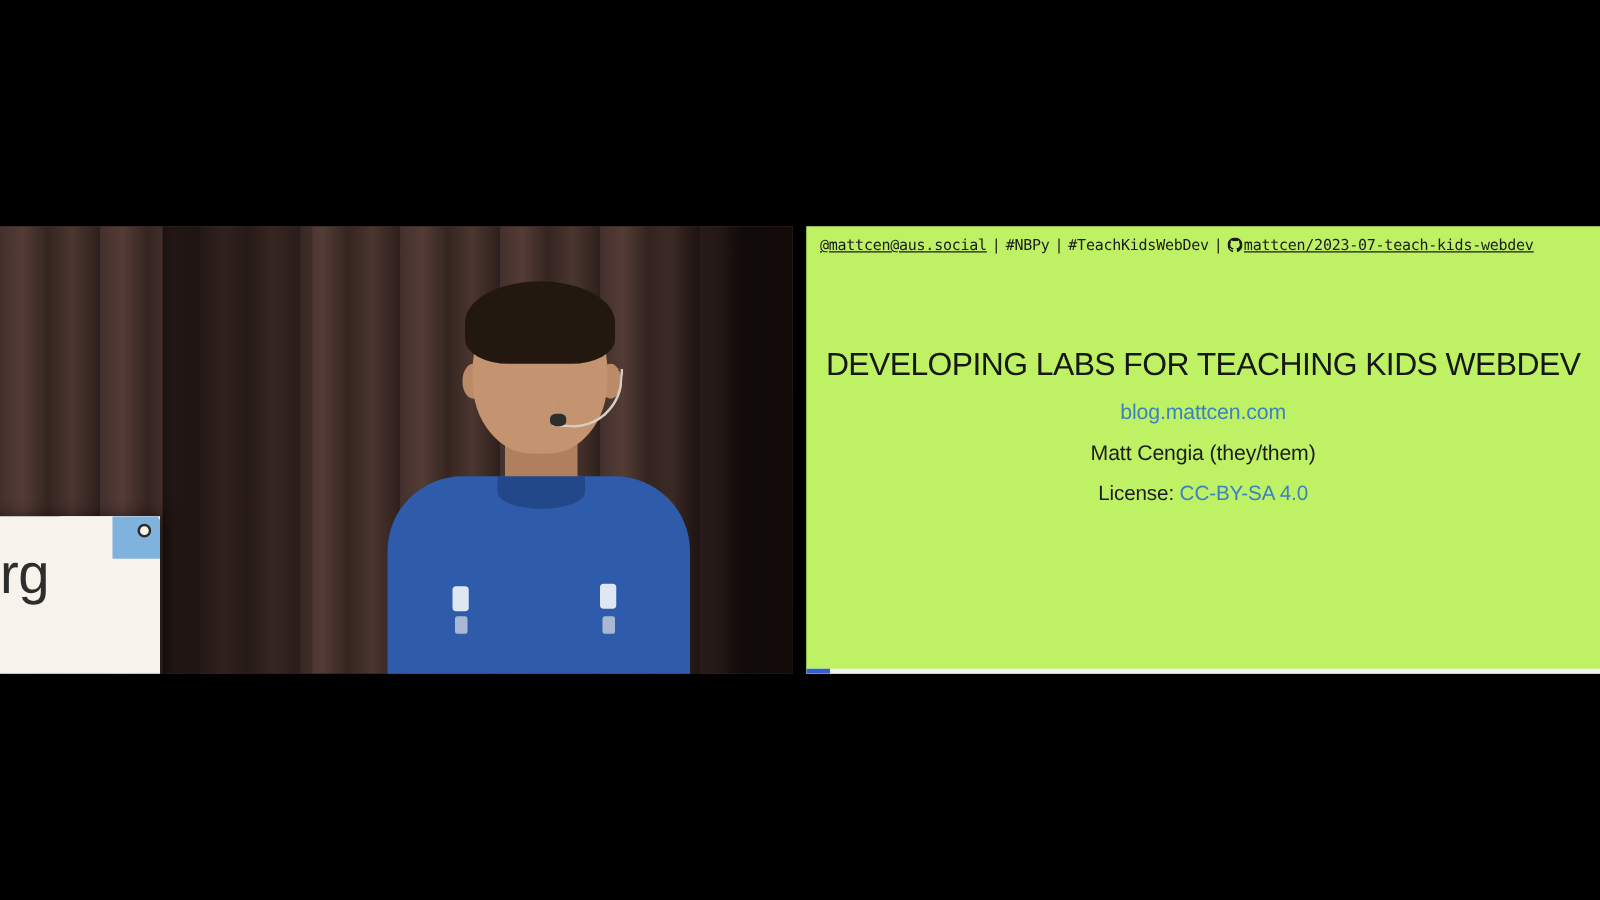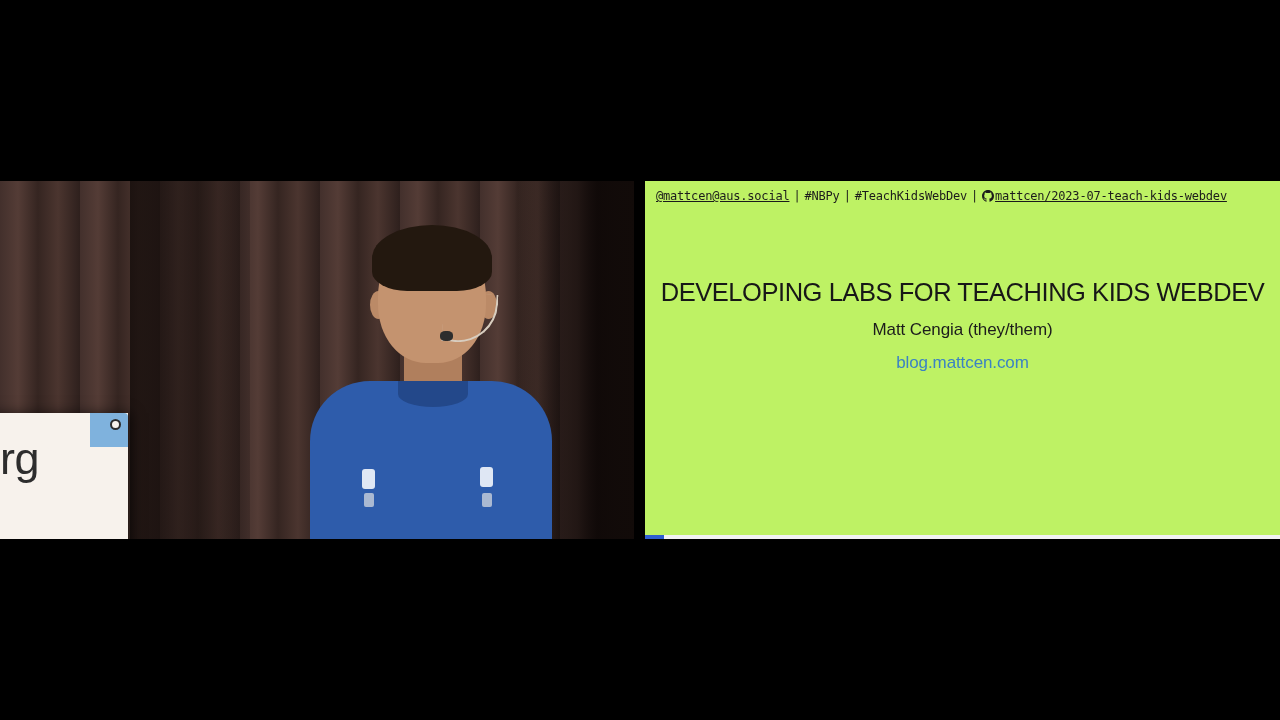--- a/index.html
+++ b/index.html
@@ -353,22 +353,23 @@
   <div id="slide-panel">
 
     <div id="slide-header">
       <span class="hdr-link">@mattcen@aus.social</span><span class="sep">|</span><span class="hdr-plain">#NBPy</span><span class="sep">|</span><span class="hdr-plain">#TeachKidsWebDev</span><span class="sep">|</span><span id="gh-icon"><svg width="12" height="12" viewBox="0 0 16 16" aria-hidden="true">
             <path fill="#1b1b1b" d="M8 0C3.58 0 0 3.58 0 8c0 3.54 2.29 6.53 5.47 7.59.4.07.55-.17.55-.38 0-.19-.01-.82-.01-1.49-2.01.37-2.53-.49-2.69-.94-.09-.23-.48-.94-.82-1.13-.28-.15-.68-.52-.01-.53.63-.01 1.08.58 1.23.82.72 1.21 1.87.87 2.33.66.07-.52.28-.87.51-1.07-1.78-.2-3.64-.89-3.64-3.95 0-.87.31-1.59.82-2.15-.08-.2-.36-1.02.08-2.12 0 0 .67-.21 2.2.82.64-.18 1.32-.27 2-.27.68 0 1.36.09 2 .27 1.53-1.04 2.2-.82 2.2-.82.44 1.1.16 1.92.08 2.12.51.56.82 1.27.82 2.15 0 3.07-1.87 3.75-3.65 3.95.29.25.54.73.54 1.48 0 1.07-.01 1.93-.01 2.2 0 .21.15.46.55.38A8.01 8.01 0 0 0 16 8c0-4.42-3.58-8-8-8z"></path>
           </svg></span><span class="hdr-link">mattcen/2023-07-teach-kids-webdev</span>
     </div>
 
     <div id="slide-body">
       <div id="slide-title">DEVELOPING LABS FOR TEACHING KIDS WEBDEV</div>
+      <div id="slide-blog">blog.mattcen.com</div>
       <div id="slide-author">Matt Cengia (they/them)</div>
-      <div id="slide-blog">blog.mattcen.com</div>
+      <div id="slide-license"><span>License:</span> <span class="lic-link">CC-BY-SA 4.0</span></div>
     </div>
 
     <div id="slide-controls">
       <div id="slide-menu-icon">
         <span></span>
         <span></span>
         <span></span>
       </div>
       <div id="slide-counter">2 / 42</div>
     </div>

